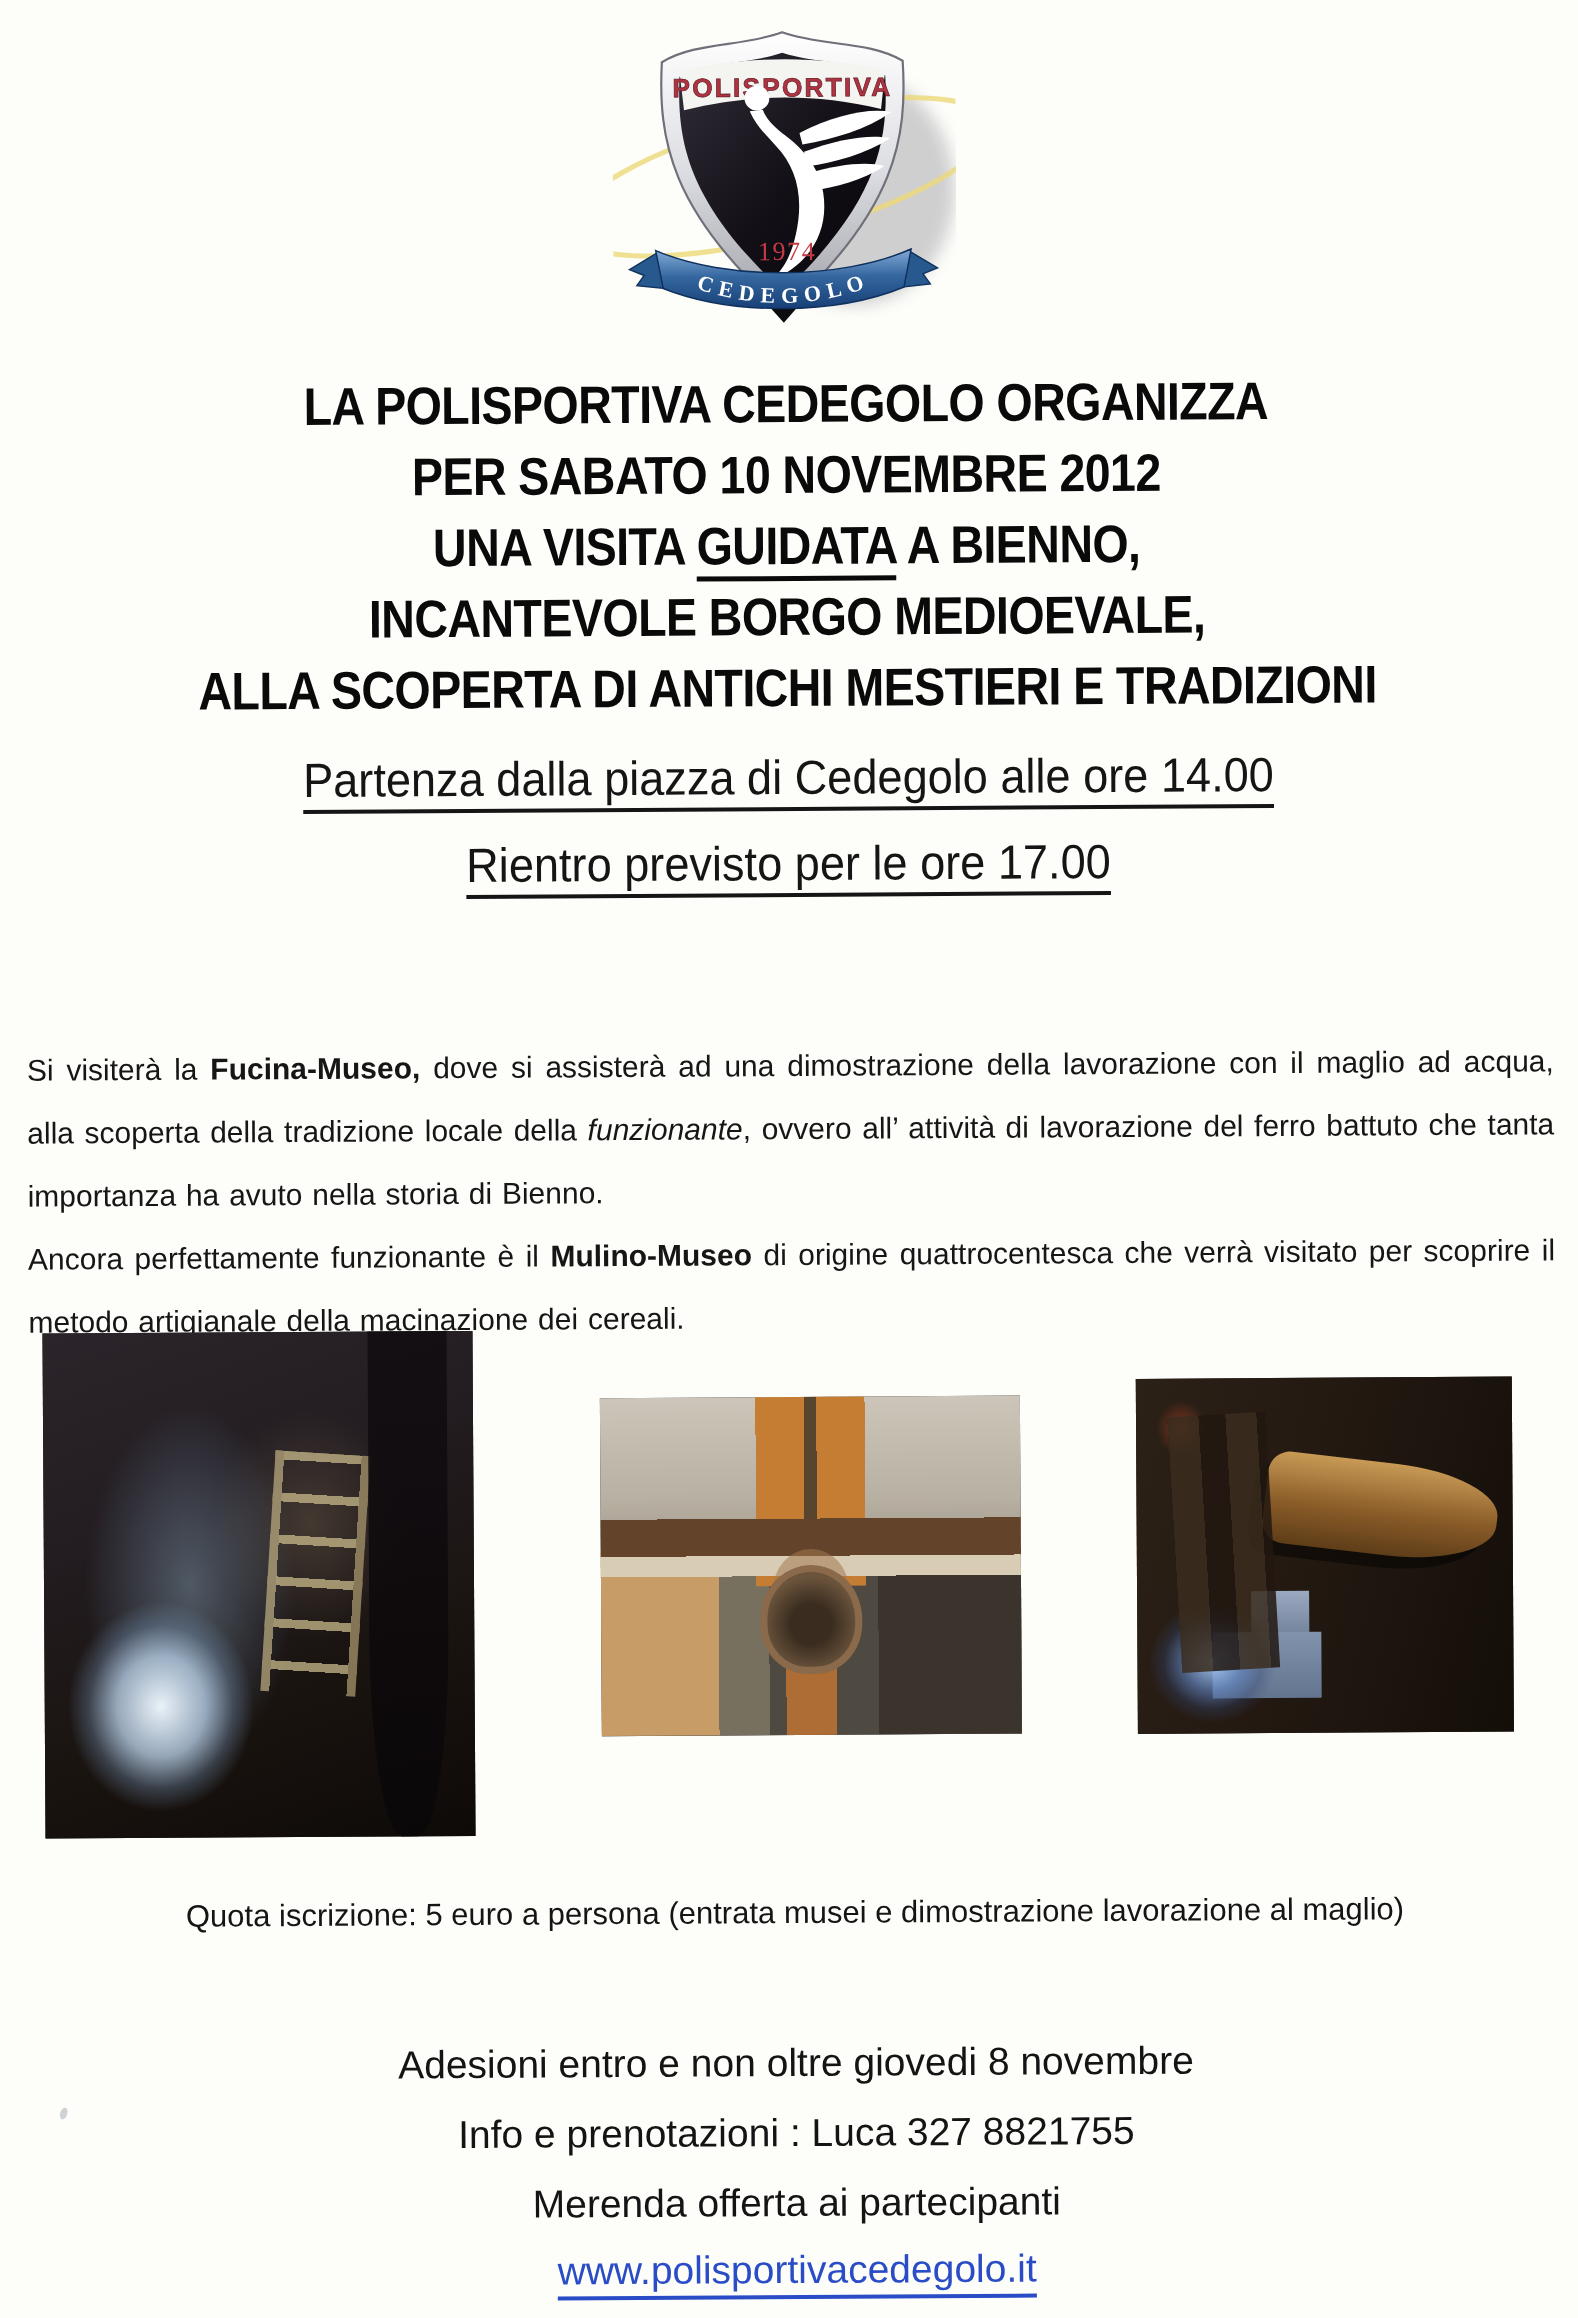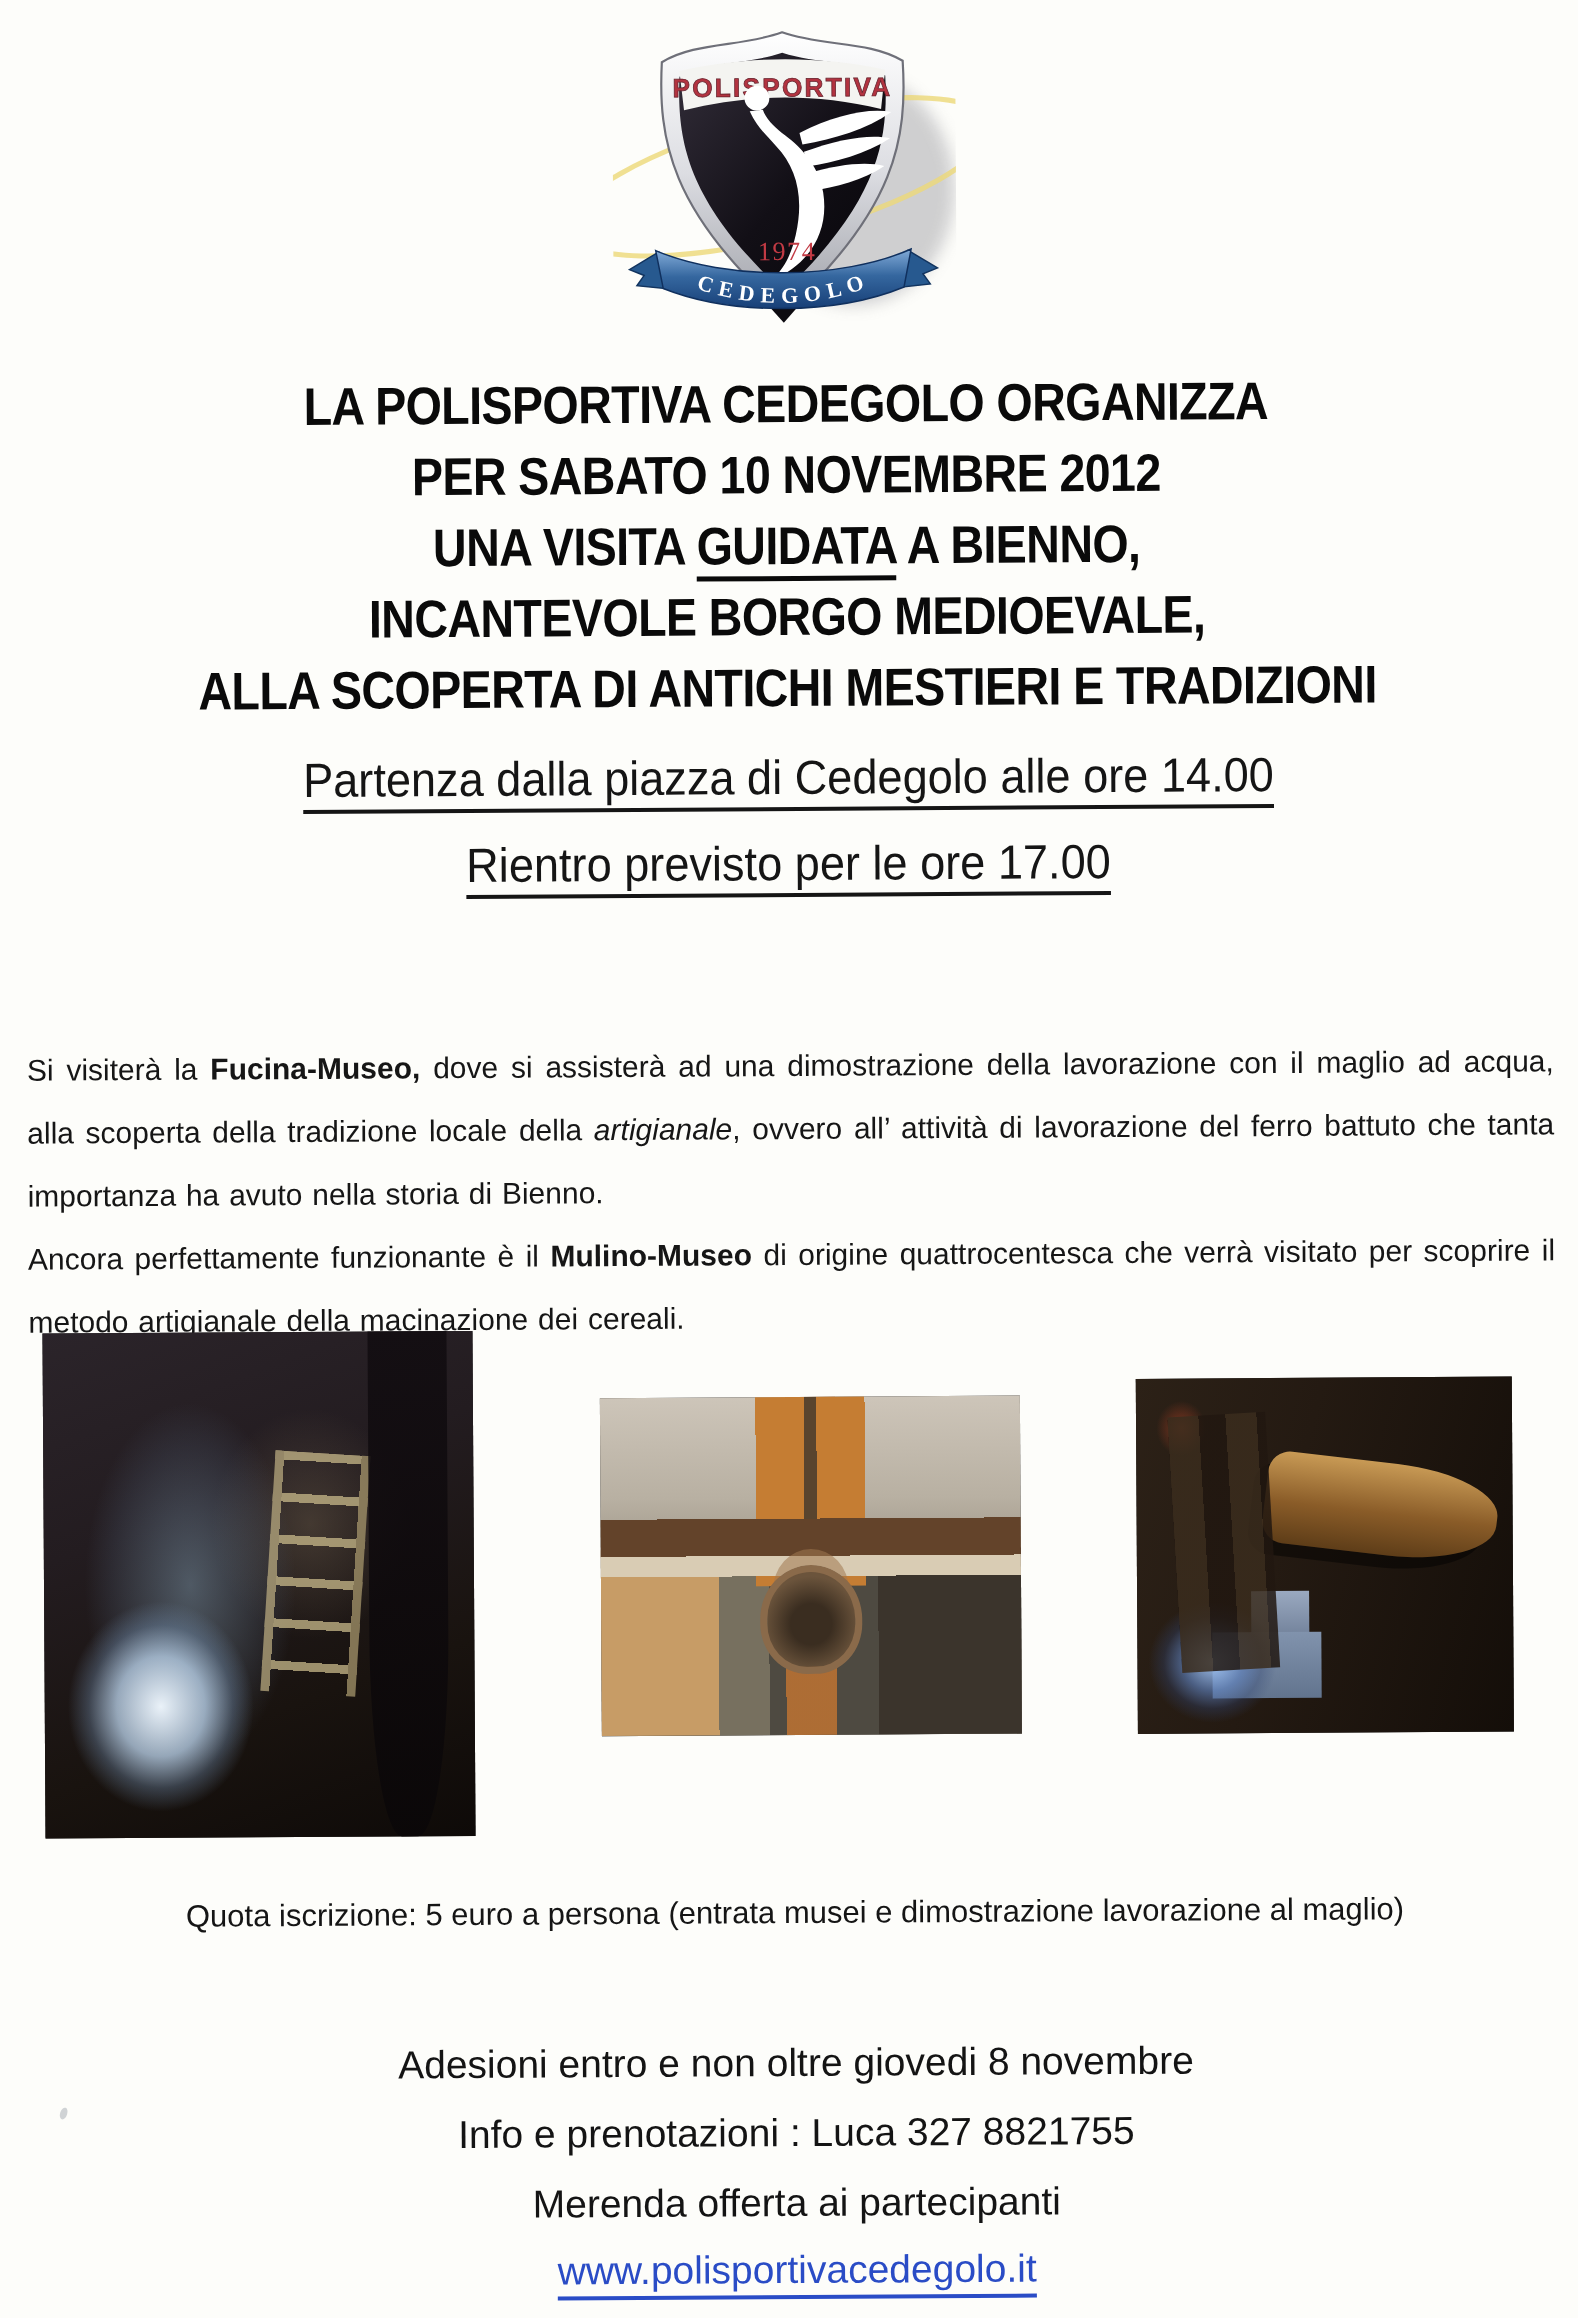--- a/index.html
+++ b/index.html
@@ -195,21 +195,21 @@
     </div>
 
     <div class="sched sched1">
       <span class="in">Partenza dalla piazza di Cedegolo alle ore 14.00</span>
     </div>
     <div class="sched sched2">
       <span class="in">Rientro previsto per le ore 17.00</span>
     </div>
 
     <div class="bodytext">
-      <p><span>Si visiterà la </span><span class="b">Fucina-Museo,</span><span> dove si assisterà ad una dimostrazione della lavorazione con il maglio ad acqua, alla scoperta della tradizione locale della </span><span class="i">artigianale</span><span>, ovvero all’ attività di lavorazione del ferro battuto che tanta importanza ha avuto nella storia di Bienno.</span></p>
+      <p><span>Si visiterà la </span><span class="b">Fucina-Museo,</span><span> dove si assisterà ad una dimostrazione della lavorazione con il maglio ad acqua, alla scoperta della tradizione locale della </span><span class="i">funzionante</span><span>, ovvero all’ attività di lavorazione del ferro battuto che tanta importanza ha avuto nella storia di Bienno.</span></p>
       <p><span>Ancora perfettamente funzionante è il </span><span class="b">Mulino-Museo</span><span> di origine quattrocentesca che verrà visitato per scoprire il metodo artigianale della macinazione dei cereali.</span></p>
     </div>
 
     <div class="photo photo1"></div>
     <div class="photo photo2"></div>
     <div class="photo photo3"></div>
 
     <div class="quota">Quota iscrizione: 5 euro a persona (entrata musei e dimostrazione lavorazione al maglio)</div>
 
     <div class="foot f1">Adesioni entro e non oltre giovedi 8 novembre</div>

